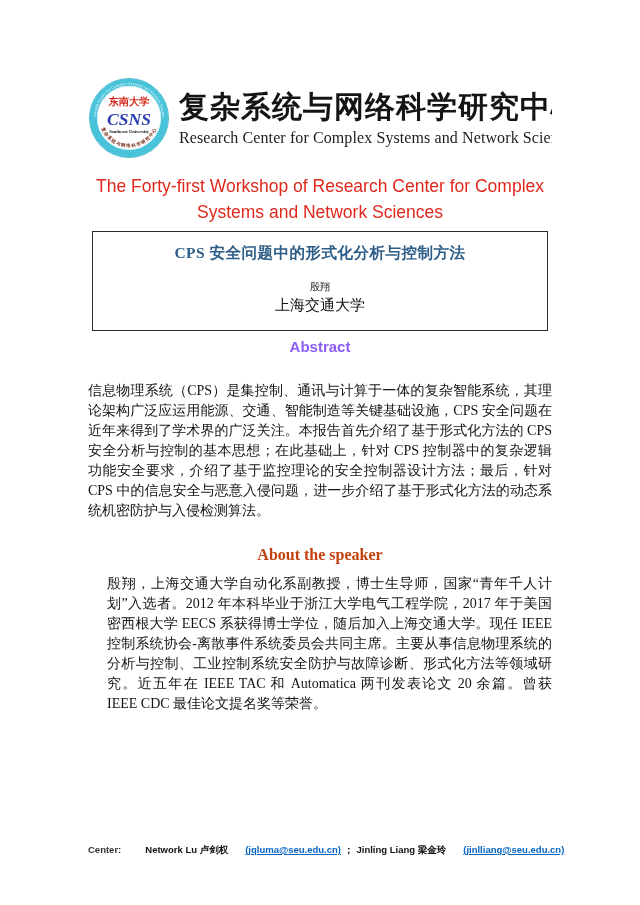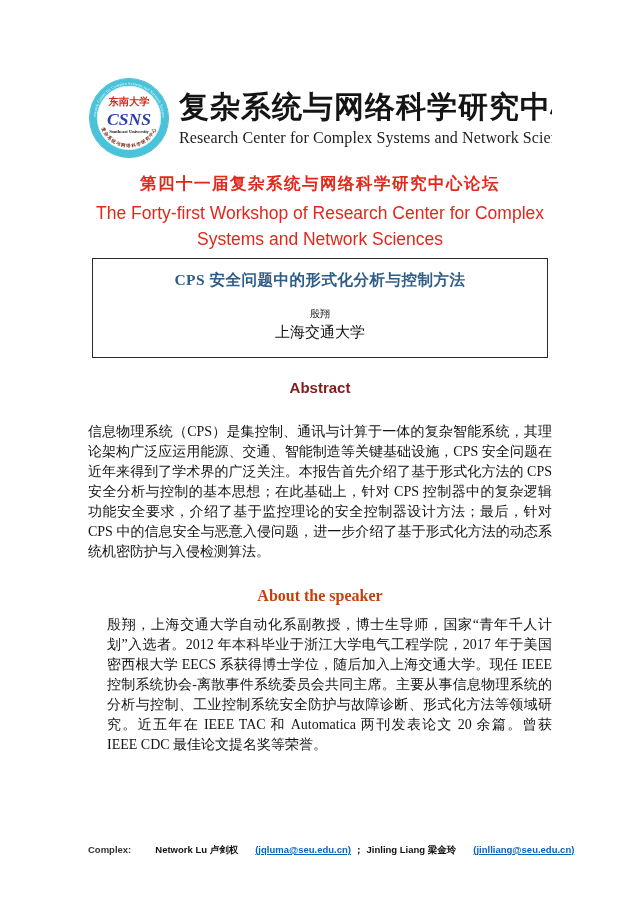--- a/index.html
+++ b/index.html
@@ -51,23 +51,23 @@
     margin:6px 4px 0 4px;
     text-align:center;
     padding:11px 10px 15px 10px;
     background:#ffffff;
   }
   .talk-title{color:var(--title-blue);font-size:15.5px;font-weight:700;letter-spacing:0.5px;line-height:20px;}
   .talk-speaker{font-size:10px;line-height:19px;margin-top:14px;color:#111;}
   .talk-affiliation{font-size:15px;line-height:19px;color:#111;}
   
   .heading-sans{
-    text-align:center;margin-top:20px;
+    text-align:center;margin-top:6px;
     font-family:"Liberation Sans","DejaVu Sans",sans-serif;
-    font-weight:700;font-size:15px;line-height:20px;color:#7f1d1d;
+    font-weight:700;font-size:15px;line-height:20px;color:#8b5cf6;
   }
   .body-text{
     margin-top:24px;font-size:14px;line-height:20px;color:#141414;
     text-align:justify;
   }
   .heading-serif{
     text-align:center;margin-top:24px;
     font-weight:700;font-size:16px;line-height:20px;color:#c2410c;
   }
   .bio{margin-top:9px;margin-left:19px;}
@@ -106,36 +106,35 @@
       <text x="42" y="49" text-anchor="middle" font-size="18" font-weight="bold" font-style="italic" fill="#2b3fae" font-family="Liberation Serif, serif">CSNS</text>
       <text x="42" y="57" text-anchor="middle" font-size="4.6" font-weight="bold" fill="#111">Southeast University</text>
     </svg>
     <div class="masthead-text">
       <div class="masthead-title">复杂系统与网络科学研究中心</div>
       <div class="masthead-sub">Research Center for Complex Systems and Network Sciences</div>
     </div>
   </div>
 
   <div class="workshop-title">
-    <div class="workshop-title-cn">第四十一届复杂系统与网络科学研究中心论坛</div>
     <div class="workshop-title-en">
       <div>The Forty-first Workshop of Research Center for Complex</div>
       <div>Systems and Network Sciences</div>
     </div>
   </div>
 
   <div class="talk-box">
     <div class="talk-title">CPS 安全问题中的形式化分析与控制方法</div>
     <div class="talk-speaker">殷翔</div>
     <div class="talk-affiliation">上海交通大学</div>
   </div>
 
   <div class="heading-sans">Abstract</div>
   <div class="body-text">信息物理系统（CPS）是集控制、通讯与计算于一体的复杂智能系统，其理论架构广泛应运用能源、交通、智能制造等关键基础设施，CPS 安全问题在近年来得到了学术界的广泛关注。本报告首先介绍了基于形式化方法的 CPS 安全分析与控制的基本思想；在此基础上，针对 CPS 控制器中的复杂逻辑功能安全要求，介绍了基于监控理论的安全控制器设计方法；最后，针对 CPS 中的信息安全与恶意入侵问题，进一步介绍了基于形式化方法的动态系统机密防护与入侵检测算法。</div>
 
   <div class="heading-serif">About the speaker</div>
   <div class="body-text bio">殷翔，上海交通大学自动化系副教授，博士生导师，国家“青年千人计划”入选者。2012 年本科毕业于浙江大学电气工程学院，2017 年于美国密西根大学 EECS 系获得博士学位，随后加入上海交通大学。现任 IEEE 控制系统协会-离散事件系统委员会共同主席。主要从事信息物理系统的分析与控制、工业控制系统安全防护与故障诊断、形式化方法等领域研究。近五年在 IEEE TAC 和 Automatica 两刊发表论文 20 余篇。曾获 IEEE CDC 最佳论文提名奖等荣誉。</div>
 
   <div class="footer">
-    <span class="footer-label">Complex:</span><span class="contact-name">Network Lu 卢剑权</span><a href="#" class="email-link">(jqluma@seu.edu.cn)</a><span class="sep">；</span><span class="contact-name">Jinling Liang 梁金玲</span><a href="#" class="email-link">(jinlliang@seu.edu.cn)</a>
+    <span class="footer-label">Center:</span><span class="contact-name">Network Lu 卢剑权</span><a href="#" class="email-link">(jqluma@seu.edu.cn)</a><span class="sep">；</span><span class="contact-name">Jinling Liang 梁金玲</span><a href="#" class="email-link">(jinlliang@seu.edu.cn)</a>
   </div>
 
 </div>
 
 </body></html>

